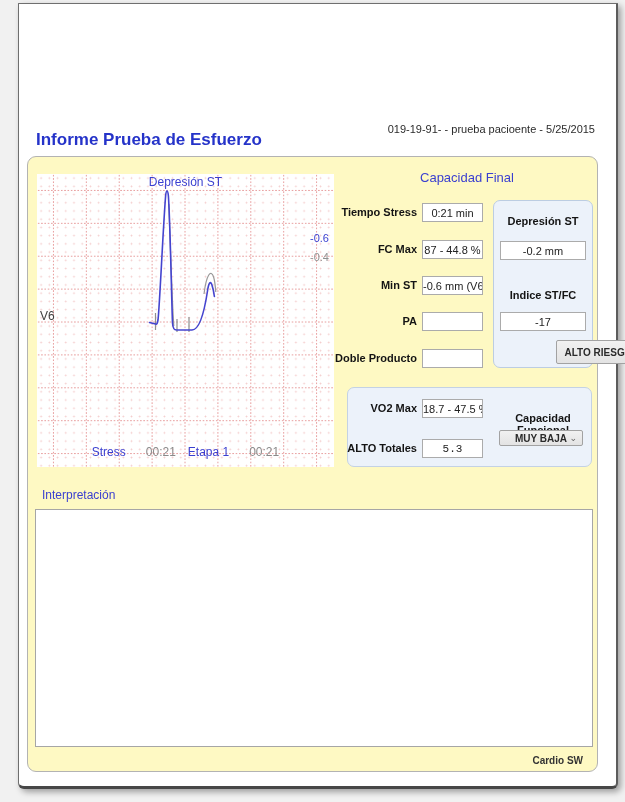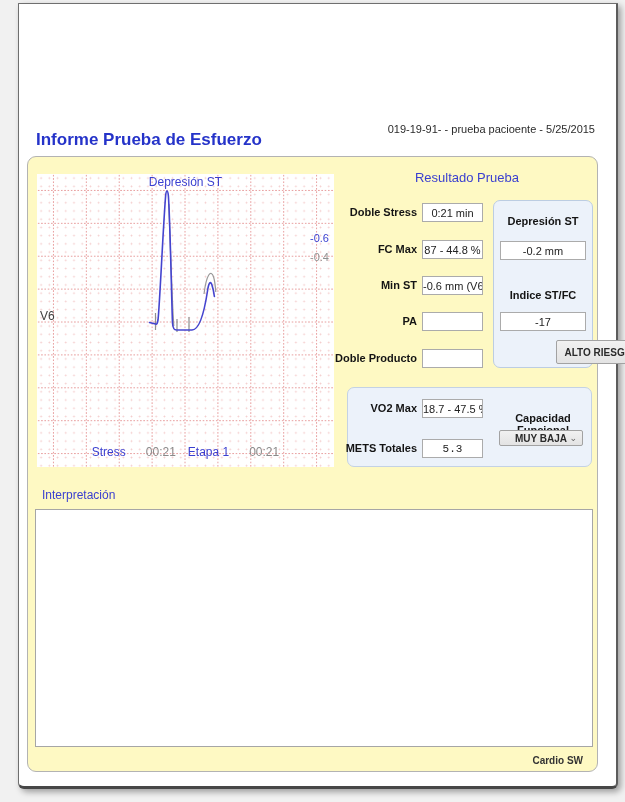--- a/index.html
+++ b/index.html
@@ -93,23 +93,23 @@
                  C 122.5,135 126,55 128.6,22 C 129.2,15.5 130.8,15.5 131.4,22
                  C 133.2,48 134.4,120 135.5,149 C 135.9,155.5 137.5,156 139.5,156
                  L 155,156 C 162,156 167,140 170.5,117 C 171.6,109 173.4,106.5 174.8,110.5
                  C 176,114 176.8,118 177.4,122.5" fill="none" stroke="#4444cf" stroke-width="1.6" stroke-linecap="round"></path>
       </svg>
       <div class="abs ecg-footer">
         <span class="ph">Stress</span><span class="tm">00:21</span><span class="ph">Etapa 1</span><span class="tm">00:21</span>
       </div>
     </div>
 
-    <div class="abs results-title">Resultado Prueba</div>
+    <div class="abs results-title">Capacidad Final</div>
 
-    <div class="abs fld-label" style="top:49px">Doble Stress</div>
+    <div class="abs fld-label" style="top:49px">Tiempo Stress</div>
     <input class="fld-input" style="top: 46px;" value="0:21 min">
     <div class="abs fld-label" style="top:86px">FC Max</div>
     <input class="fld-input" style="top: 83px;" value="87 - 44.8 %">
     <div class="abs fld-label" style="top:122px">Min ST</div>
     <input class="fld-input" style="top: 119px;" value="-0.6 mm (V6)">
     <div class="abs fld-label" style="top:158px">PA</div>
     <input class="fld-input" style="top: 155px;" value="">
     <div class="abs fld-label" style="top:195px">Doble Producto</div>
     <input class="fld-input" style="top: 192px;" value="">
 
@@ -120,21 +120,21 @@
       <input class="panel-input" style="top: 111px;" value="-17">
       <div class="dropdown risk-dd">
         <span>ALTO RIESGO</span>
         <span class="dd-chevron">⌄</span>
       </div>
     </div>
 
     <div class="abs vo2-box"></div>
     <div class="abs fld-label" style="top:245px">VO2 Max</div>
     <input class="fld-input" style="top: 242px;" value="18.7 - 47.5 %">
-    <div class="abs fld-label" style="top:285px">METS Totales</div>
+    <div class="abs fld-label" style="top:285px">ALTO Totales</div>
     <input class="fld-input" style="top: 282px; font-family: Liberation Mono, monospace;" value="5.3">
     <div class="abs cap-label">Capacidad Funcional</div>
     <div class="abs dropdown cap-dd">
       <span>MUY BAJA</span>
       <span class="dd-chevron">⌄</span>
     </div>
 
     <div class="abs interp-label">Interpretación</div>
     <textarea class="interp-box" style=""></textarea>
 

